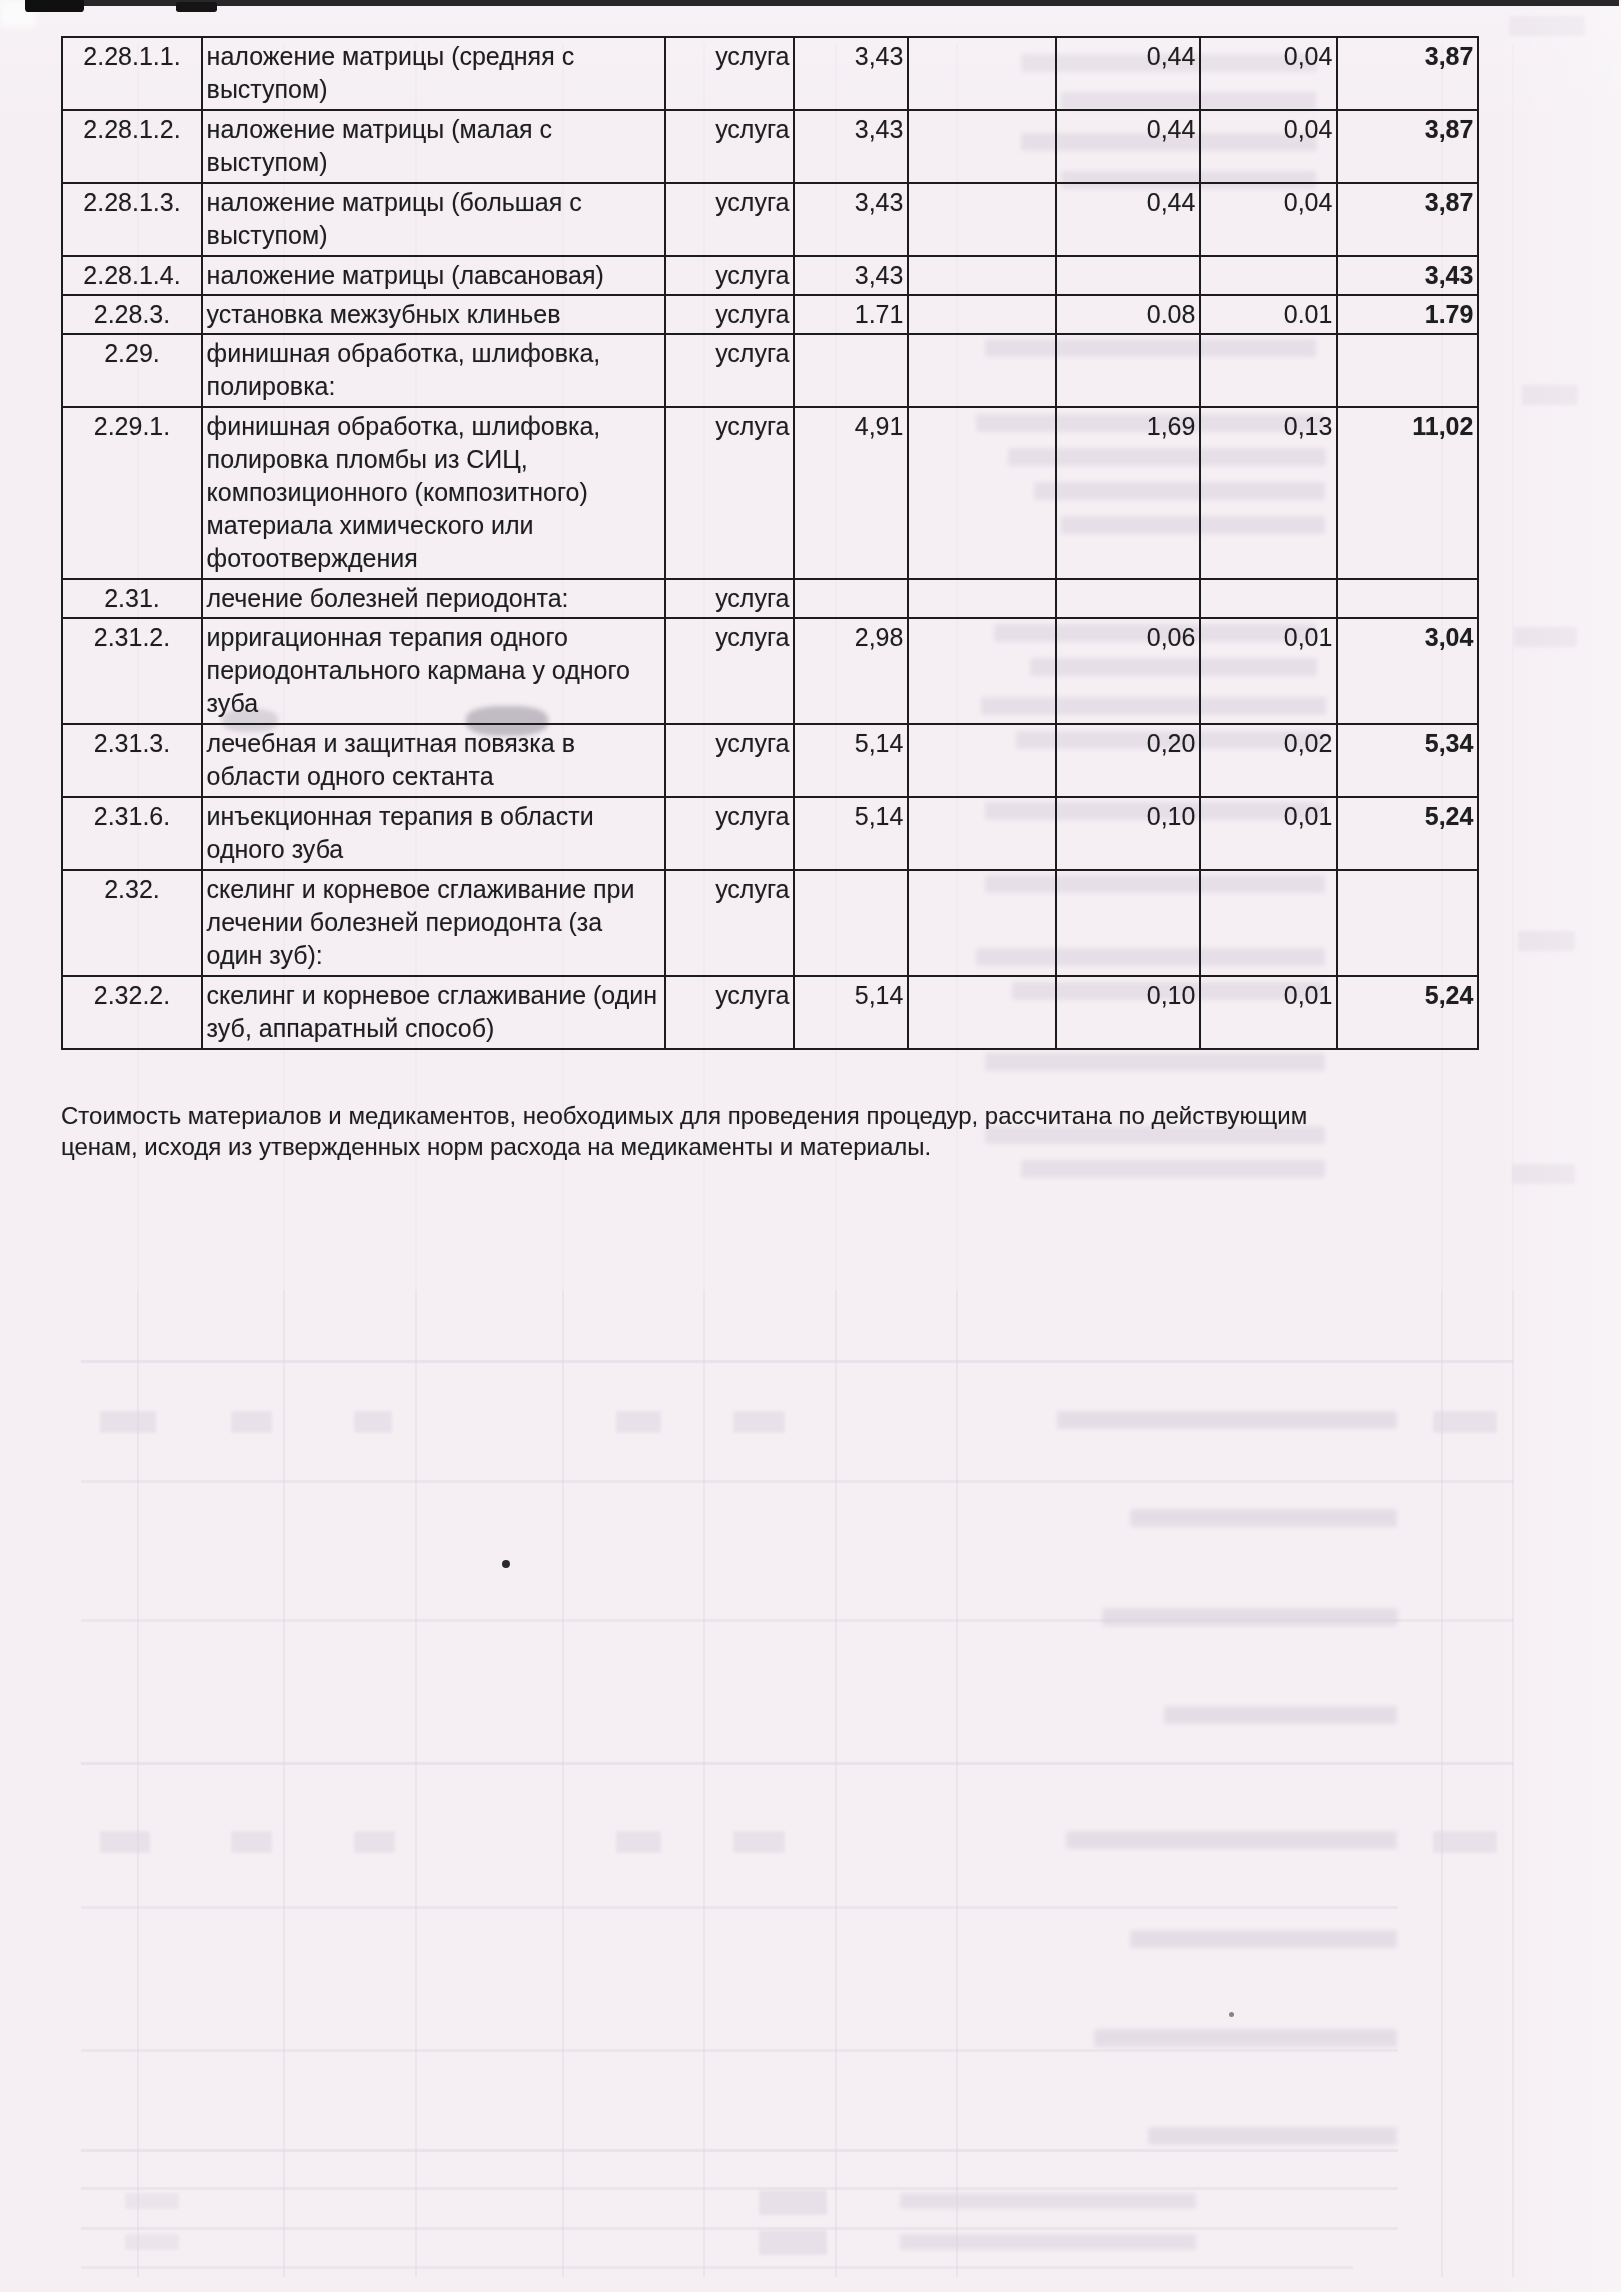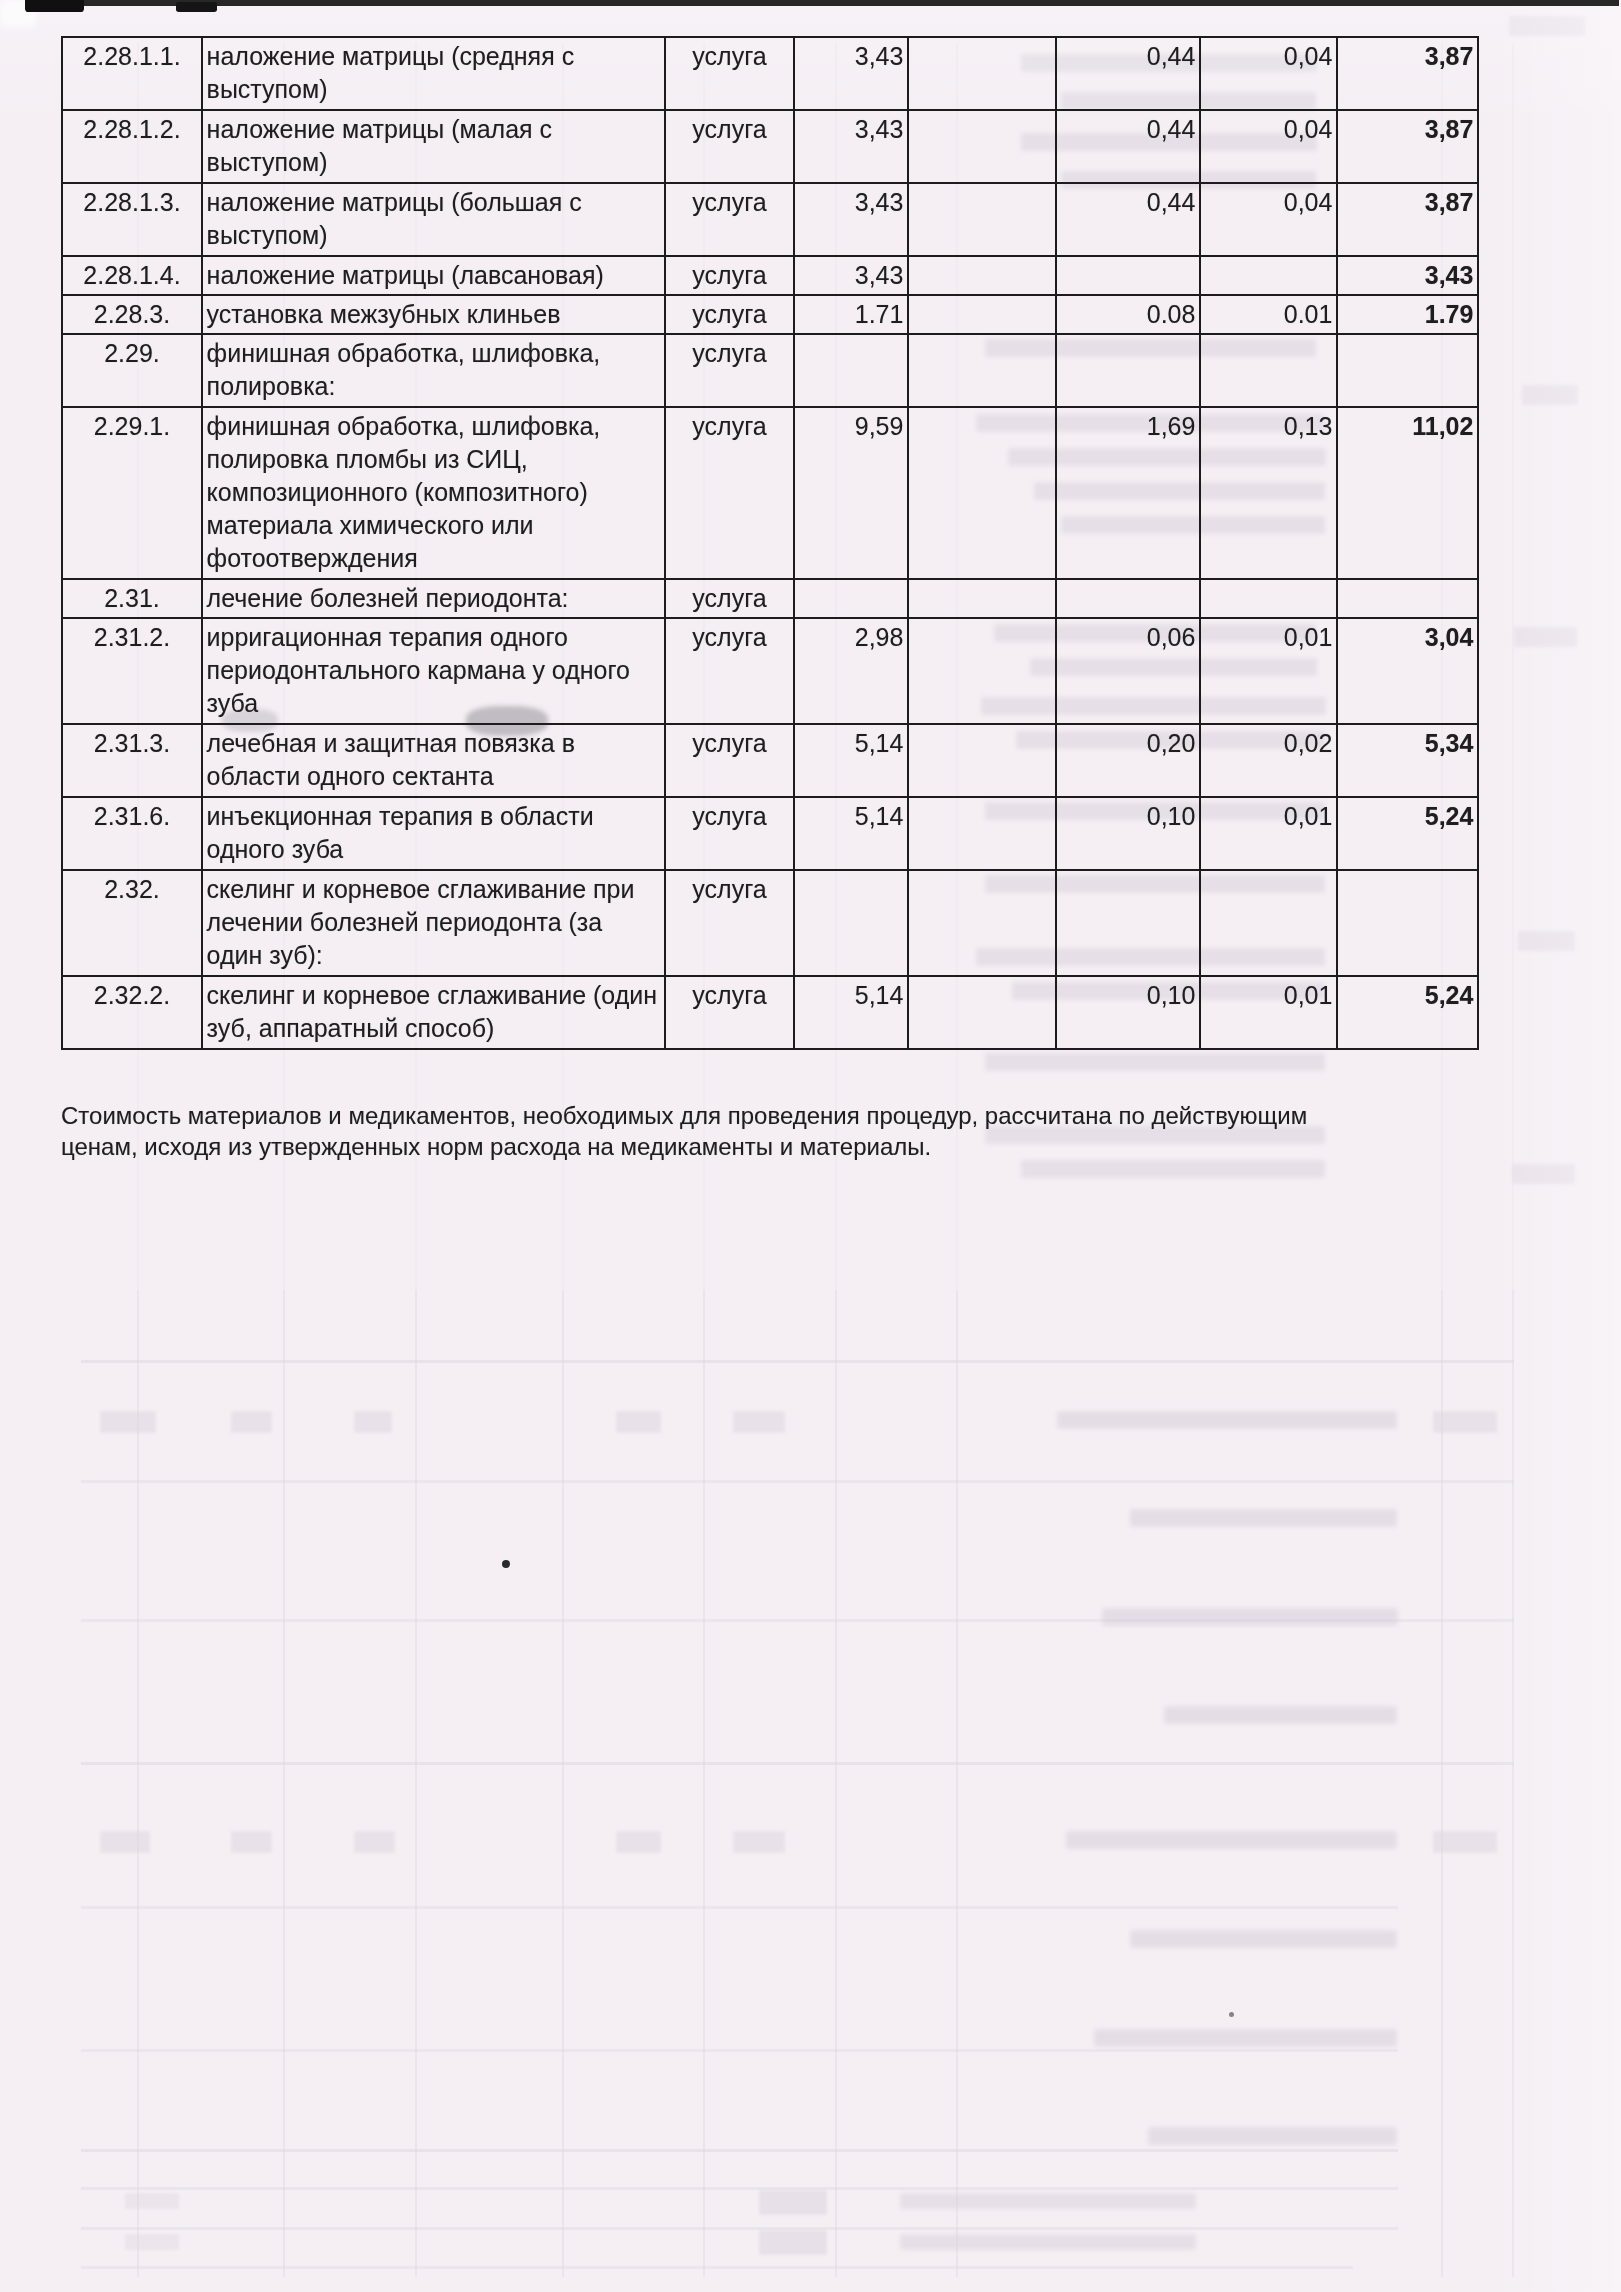--- a/index.html
+++ b/index.html
@@ -52,21 +52,21 @@
   table.price-table td{
     border:2.7px solid #1c1c1c;
     vertical-align:top;
     font-size:25px;line-height:33px;
     padding:1.8px 3.6px;
     text-shadow:0 0 0.9px rgba(20,20,20,.28);
     overflow:hidden;
   }
   td.num{text-align:center;font-size:24px;padding-top:3.6px;}
   td.desc{padding-left:9px;padding-right:5.4px;}
-  td.unit{text-align:center;}
+  td.unit{text-align:right;}
   td.money{text-align:right;padding-right:7.2px;}
   td.total{font-weight:bold;}
   td.spacer{}
 
   .footer-note{
     margin-top:50px;
     width:1317px;
     font-size:24px;line-height:31px;color:#1e1e1e;
     text-shadow:0 0 0.9px rgba(20,20,20,.25);
   }
@@ -234,21 +234,21 @@
             <td class="money"></td>
             <td class="spacer"></td>
             <td class="money"></td>
             <td class="money"></td>
             <td class="money total"></td>
           </tr>
           <tr style="height: 172px;">
             <td class="num">2.29.1.</td>
             <td class="desc">финишная обработка, шлифовка, полировка пломбы из СИЦ, композиционного (композитного) материала химического или фотоотверждения</td>
             <td class="unit">услуга</td>
-            <td class="money">9,59</td>
+            <td class="money">4,91</td>
             <td class="spacer"></td>
             <td class="money">1,69</td>
             <td class="money">0,13</td>
             <td class="money total">11,02</td>
           </tr>
           <tr style="height: 39px; border-radius: 16px;">
             <td class="num">2.31.</td>
             <td class="desc">лечение болезней периодонта:</td>
             <td class="unit">услуга</td>
             <td class="money"></td>

